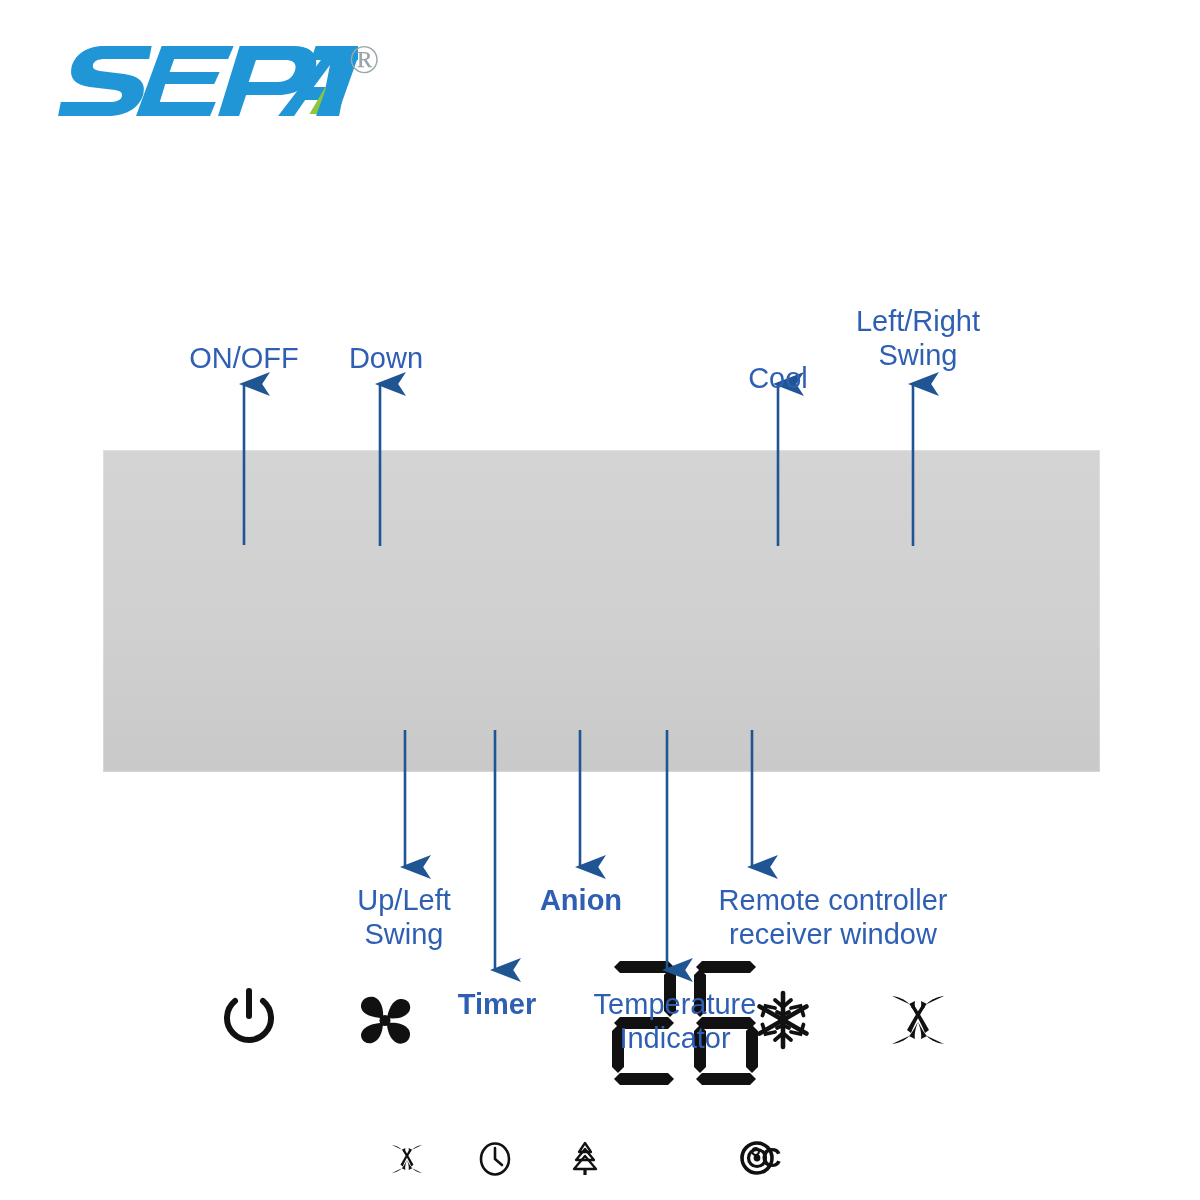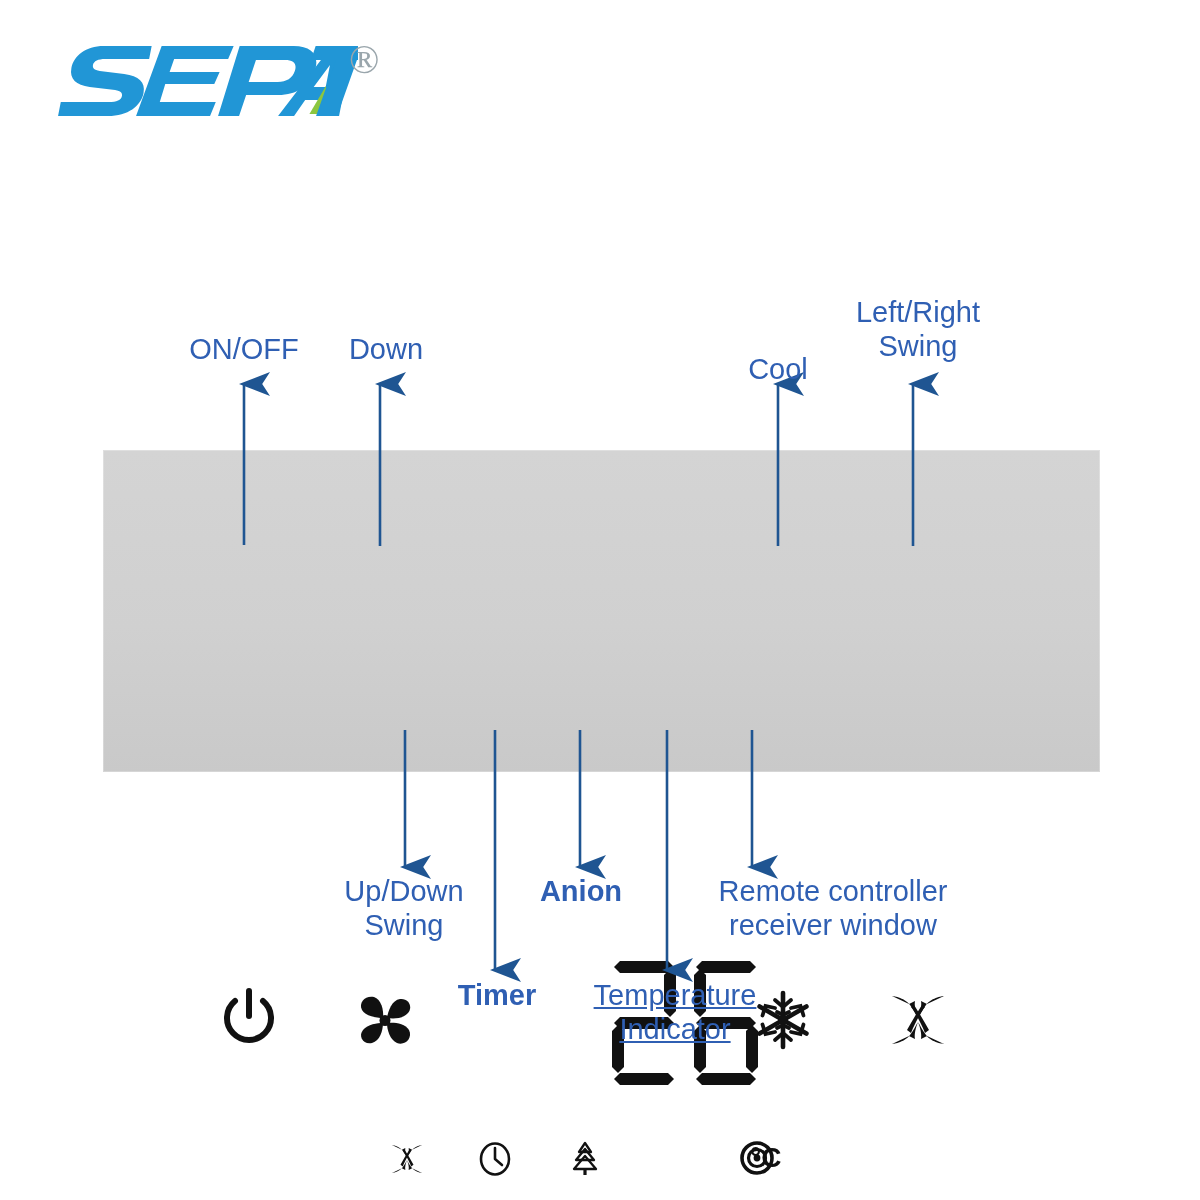--- a/index.html
+++ b/index.html
@@ -79,21 +79,21 @@
 
   
   .callout {
     position: absolute;
     color: #2f5fb3;
     font-size: 29px;
     line-height: 1.18;
     font-family: "Liberation Sans", sans-serif;
     white-space: pre-line;
   }
-  .callout.center { text-align: center; }
+  .callout.center { text-align: center; margin-top: 9px; }
 
   
   .leader {
     position: absolute;
     overflow: visible;
   }
 </style>
 </head>
 <body>
 
@@ -256,24 +256,24 @@
 
 <div class="callout center" style="left:174px; top:332px; width:140px;text-align:center;">ON/OFF</div>
 
 <div class="callout center" style="left:318px; top:332px; width:136px;">Down</div>
 
 <div class="callout center" style="left:710px; top:352px; width:136px;">Cool</div>
 
 <div class="callout center" style="left:828px; top:295px; width:180px;">Left/Right
 Swing</div>
 
-<div class="callout center" style="left:302px; top:874px; width:204px;">Up/Down
+<div class="callout center" style="left:302px; top:874px; width:204px;">Up/Left
 Swing</div>
 
 <div class="callout center" style="left:424px; top:978px; width:146px;font-weight:bold;">Timer</div>
 
 <div class="callout center" style="left:508px; top:874px; width:146px;font-weight:bold;">Anion</div>
 
-<div class="callout center" style="left:562px; top:978px; width:226px;text-decoration:underline;">Temperature
+<div class="callout center" style="left:562px; top:978px; width:226px;">Temperature
 Indicator</div>
 
 <div class="callout center" style="left:668px; top:874px; width:330px;">Remote controller
 receiver window</div>
 
 </body></html>

